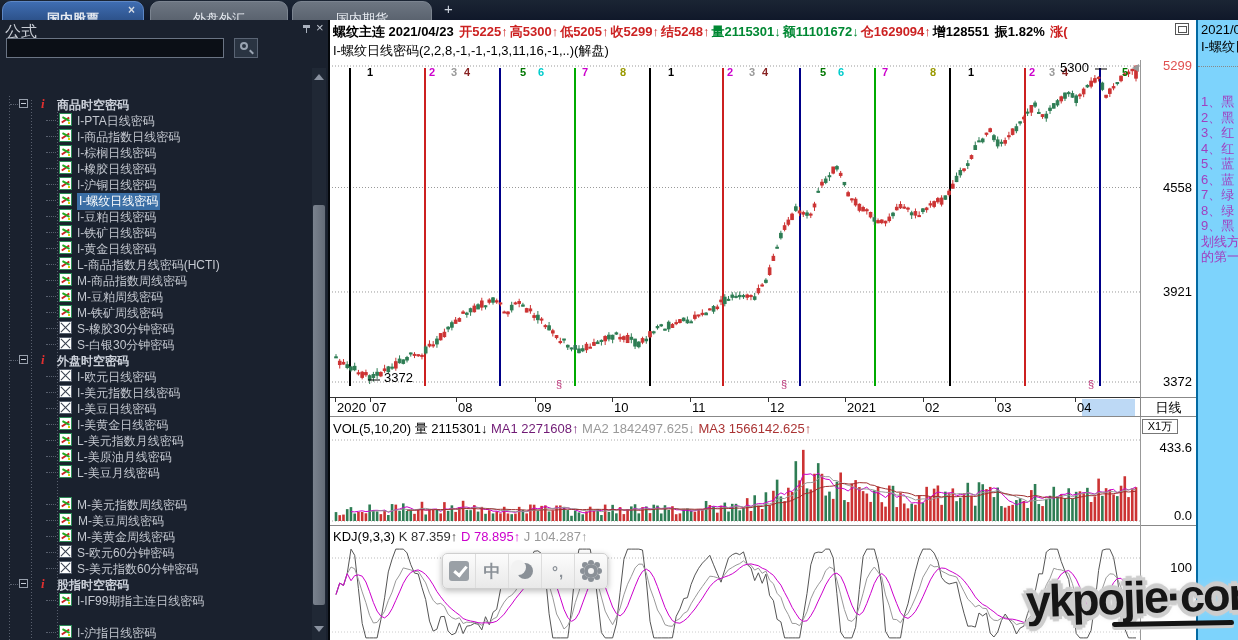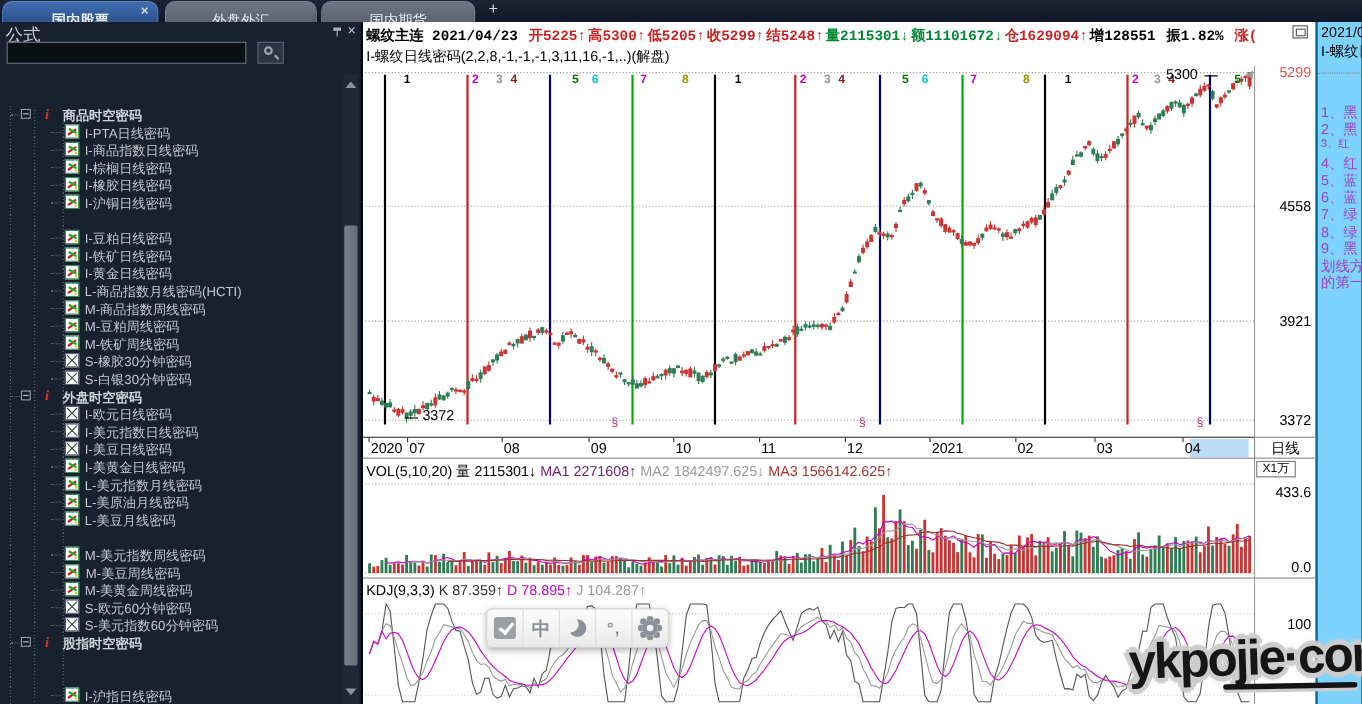--- a/index.html
+++ b/index.html
@@ -46,21 +46,21 @@
   .picon .x2{transform:rotate(-45deg);}
   #sb-scroll{position:absolute;left:312px;top:48px;width:14px;height:572px;background:#202835;}
   #sb-up{position:absolute;left:2px;top:6px;width:0;height:0;border-left:5px solid transparent;border-right:5px solid transparent;border-bottom:6px solid #8a92a0;}
   #sb-thumb{position:absolute;left:1px;top:137px;width:12px;height:400px;background:linear-gradient(90deg,#7a828e,#646c78);border-radius:2px;}
   #sb-down{position:absolute;left:2px;top:558px;width:0;height:0;border-left:5px solid transparent;border-right:5px solid transparent;border-top:6px solid #8a92a0;}
   
   #main{position:absolute;left:330px;top:20px;width:866px;height:620px;background:#fff;color:#000;}
   #gfx{position:absolute;left:0;top:0;z-index:1;}
   .ov{position:absolute;z-index:2;white-space:nowrap;}
   #hline1{left:3px;top:3px;font-size:13px;font-weight:bold;}
-  #hline1 span{margin-right:2px;font-family:Liberation Mono, monospace;}
+  #hline1 span{margin-right:2px;}
   #hline2{left:3px;top:22px;font-size:13px;}
   .cyl{position:absolute;z-index:2;font-size:11px;font-weight:bold;white-space:nowrap;}
   #xaxis{left:0;top:377px;width:810px;height:20px;background:#fff;border-top:1px solid #333;border-bottom:1px solid #888;z-index:2;}
   #xhl{position:absolute;left:752px;top:1px;width:53px;height:17px;background:#bdd9f5;}
   .xtick{position:absolute;top:2px;font-size:13px;color:#000;}
   .xtickmark{position:absolute;top:0;width:1px;height:4px;background:#333;}
   #djbox{left:810px;top:377px;width:56px;height:20px;background:#fff;border:1px solid #888;border-right:none;text-align:center;font-size:13px;line-height:19px;z-index:3;}
   #vheader{left:3px;top:400px;font-size:13px;background:#fff;}
   #kheader{left:3px;top:509px;font-size:13px;background:#fff;}
   #vsep{left:0;top:505px;width:866px;height:1px;background:#888;z-index:2;}
@@ -164,20 +164,29 @@
         </div>
         <div class="trow" style="top: 120px;">
           <span class="stub" style="left: 46px; width: 10px;"></span>
           <span class="ticon" style="left: 59px;">
             <i class="z1"></i>
             <i class="z2"></i>
             <i class="z3"></i>
           </span>
           <span class="lbl" style="left: 77px;">I-沪铜日线密码</span>
         </div>
+        <div class="trow sel" style="top: 136px;">
+          <span class="stub" style="left: 46px; width: 10px;"></span>
+          <span class="ticon" style="left: 59px;">
+            <i class="z1"></i>
+            <i class="z2"></i>
+            <i class="z3"></i>
+          </span>
+          <span class="lbl" style="left: 77px;">I-螺纹日线密码</span>
+        </div>
         <div class="trow" style="top: 152px;">
           <span class="stub" style="left: 46px; width: 10px;"></span>
           <span class="ticon" style="left: 59px;">
             <i class="z1"></i>
             <i class="z2"></i>
             <i class="z3"></i>
           </span>
           <span class="lbl" style="left: 77px;">I-豆粕日线密码</span>
         </div>
         <div class="trow" style="top: 168px;">
@@ -357,20 +366,29 @@
             <i class="x1"></i>
             <i class="x2"></i>
           </span>
           <span class="lbl" style="left: 77px;">S-美元指数60分钟密码</span>
         </div>
         <div class="trow grp" style="top: 520px;">
           <span class="stub" style="left: 10px; width: 8px;"></span>
           <span class="expander"></span>
           <span class="iinfo">i</span>
           <span class="lbl" style="left: 57px;">股指时空密码</span>
+        </div>
+        <div class="trow" style="top: 536px;">
+          <span class="stub" style="left: 46px; width: 10px;"></span>
+          <span class="ticon" style="left: 59px;">
+            <i class="z1"></i>
+            <i class="z2"></i>
+            <i class="z3"></i>
+          </span>
+          <span class="lbl" style="left: 77px;">I-IF99期指主连日线密码</span>
         </div>
         <div class="trow" style="top: 568px;">
           <span class="stub" style="left: 46px; width: 10px;"></span>
           <span class="ticon" style="left: 59px;">
             <i class="z1"></i>
             <i class="z2"></i>
             <i class="z3"></i>
           </span>
           <span class="lbl" style="left: 77px;">I-沪指日线密码</span>
         </div>
@@ -1157,21 +1175,21 @@
       </div>
   </div>
 
   <div id="rpanel">
     <div id="rdots"></div>
     <div id="rrows">
         <div style="position: absolute; left: 3px; top: 2px; font-size: 13px; white-space: nowrap; color: rgb(0, 0, 0);">2021/0</div>
         <div style="position: absolute; left: 3px; top: 18px; font-size: 13px; white-space: nowrap; color: rgb(0, 0, 0);">I-螺纹日</div>
         <div style="position: absolute; left: 3px; top: 73px; font-size: 13px; white-space: nowrap; color: rgb(160, 64, 192);">1、黑</div>
         <div style="position: absolute; left: 3px; top: 88.5px; font-size: 13px; white-space: nowrap; color: rgb(160, 64, 192);">2、黑</div>
-        <div style="position: absolute; left: 3px; top: 104px; font-size: 10px; white-space: nowrap; color: rgb(160, 64, 192);">3、红</div>
+        <div style="position: absolute; left: 3px; top: 104px; font-size: 13px; white-space: nowrap; color: rgb(160, 64, 192);">3、红</div>
         <div style="position: absolute; left: 3px; top: 119.5px; font-size: 13px; white-space: nowrap; color: rgb(160, 64, 192);">4、红</div>
         <div style="position: absolute; left: 3px; top: 135px; font-size: 13px; white-space: nowrap; color: rgb(160, 64, 192);">5、蓝</div>
         <div style="position: absolute; left: 3px; top: 150.5px; font-size: 13px; white-space: nowrap; color: rgb(160, 64, 192);">6、蓝</div>
         <div style="position: absolute; left: 3px; top: 166px; font-size: 13px; white-space: nowrap; color: rgb(160, 64, 192);">7、绿</div>
         <div style="position: absolute; left: 3px; top: 181.5px; font-size: 13px; white-space: nowrap; color: rgb(160, 64, 192);">8、绿</div>
         <div style="position: absolute; left: 3px; top: 197px; font-size: 13px; white-space: nowrap; color: rgb(160, 64, 192);">9、黑</div>
         <div style="position: absolute; left: 3px; top: 212.5px; font-size: 13px; white-space: nowrap; color: rgb(160, 64, 192);">划线方</div>
         <div style="position: absolute; left: 3px; top: 228px; font-size: 13px; white-space: nowrap; color: rgb(160, 64, 192);">的第一</div>
       </div>
   </div>

